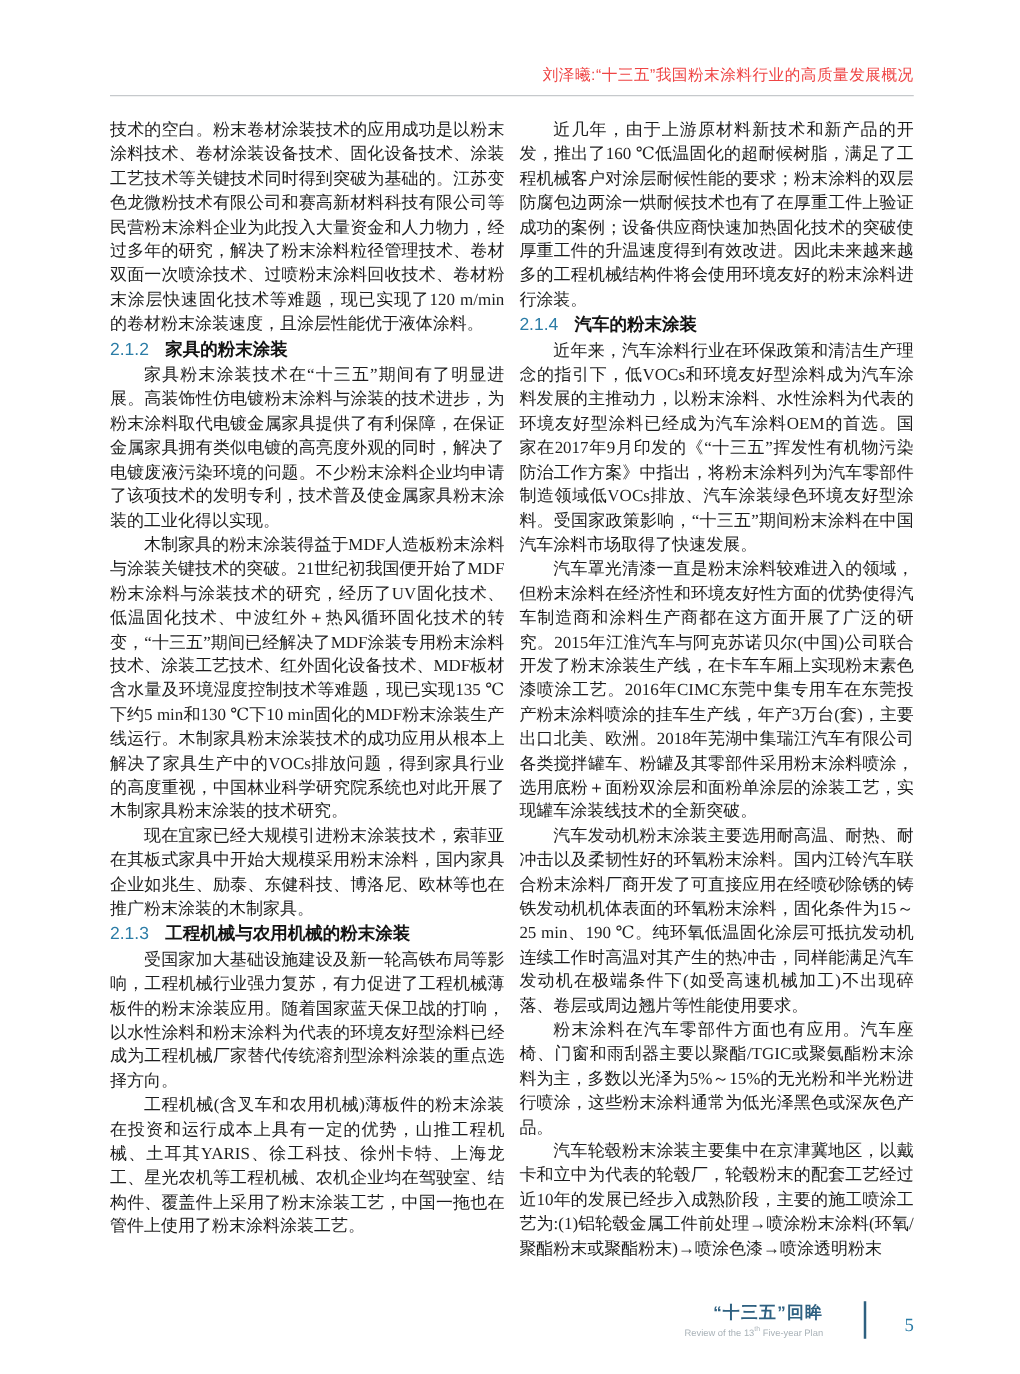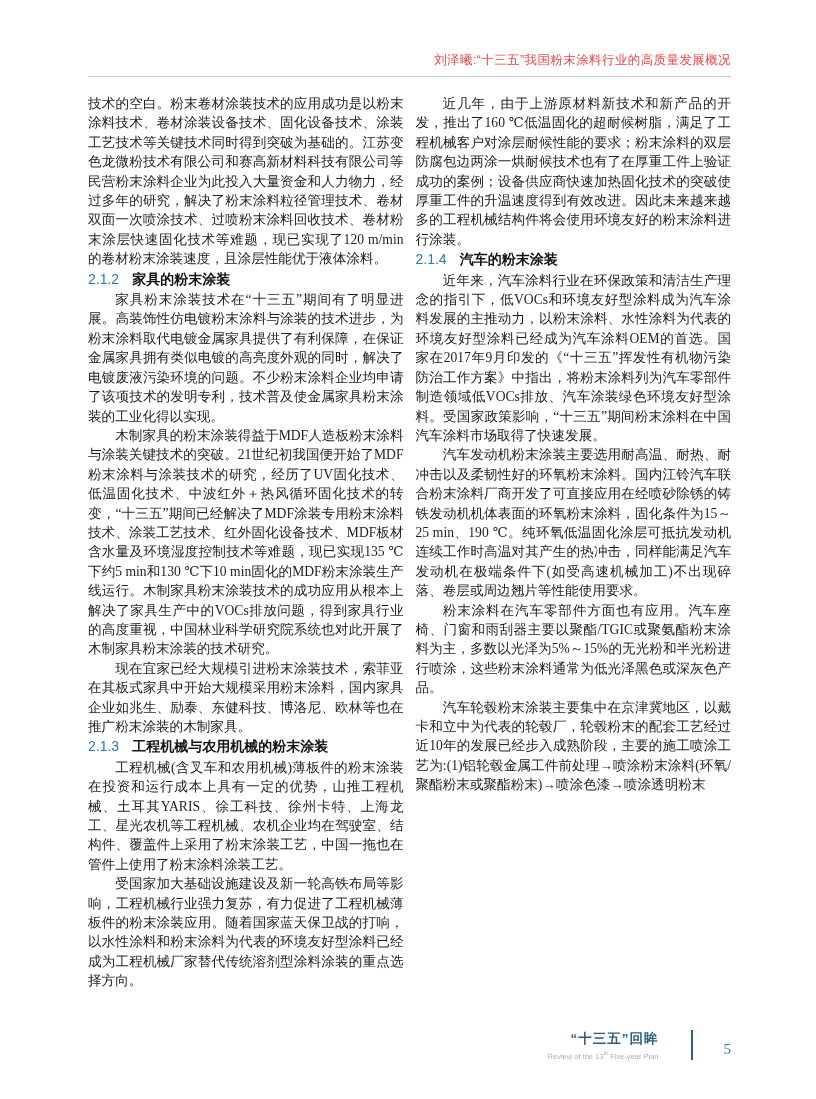--- a/index.html
+++ b/index.html
@@ -26,21 +26,21 @@
     color:#1d1d1d;text-indent:2em;letter-spacing:0;
   }
   .para.no-indent{text-indent:0;}
   .sec-heading{
     margin:1px 0 1px;font-size:14px;line-height:19.4px;font-weight:bold;
     font-family:"Liberation Sans","DejaVu Sans",sans-serif;color:#141414;
   }
   .sec-num{color:var(--accent,#2b7ca6);margin-right:13px;font-weight:normal;}
 
   
-  .page-footer{position:absolute;right:85px;bottom:39px;display:flex;align-items:center;gap:24px;}
+  .page-footer{position:absolute;right:85px;bottom:28px;display:flex;align-items:center;gap:24px;}
   .footer-titles{text-align:right;margin-right:8px;}
   .footer-cn{
     font-size:13.5px;font-weight:bold;color:var(--footer-blue,#2e6080);
     font-family:"Liberation Sans","DejaVu Sans",sans-serif;letter-spacing:1px;
   }
   .footer-en{
     font-size:7.5px;color:#a9b2b8;margin-top:2px;
     font-family:"Liberation Sans","DejaVu Sans",sans-serif;
   }
   .footer-en sup{font-size:5.5px;}
@@ -61,27 +61,28 @@
   </header>
 
   <main class="columns">
     <section class="col" id="col-left">
         <p class="para no-indent">技术的空白。粉末卷材涂装技术的应用成功是以粉末涂料技术、卷材涂装设备技术、固化设备技术、涂装工艺技术等关键技术同时得到突破为基础的。江苏变色龙微粉技术有限公司和赛高新材料科技有限公司等民营粉末涂料企业为此投入大量资金和人力物力，经过多年的研究，解决了粉末涂料粒径管理技术、卷材双面一次喷涂技术、过喷粉末涂料回收技术、卷材粉末涂层快速固化技术等难题，现已实现了120 m/min的卷材粉末涂装速度，且涂层性能优于液体涂料。</p>
         <h3 class="sec-heading"><span class="sec-num">2.1.2</span><span class="sec-title">家具的粉末涂装</span></h3>
         <p class="para">家具粉末涂装技术在“十三五”期间有了明显进展。高装饰性仿电镀粉末涂料与涂装的技术进步，为粉末涂料取代电镀金属家具提供了有利保障，在保证金属家具拥有类似电镀的高亮度外观的同时，解决了电镀废液污染环境的问题。不少粉末涂料企业均申请了该项技术的发明专利，技术普及使金属家具粉末涂装的工业化得以实现。</p>
         <p class="para">木制家具的粉末涂装得益于MDF人造板粉末涂料与涂装关键技术的突破。21世纪初我国便开始了MDF粉末涂料与涂装技术的研究，经历了UV固化技术、低温固化技术、中波红外＋热风循环固化技术的转变，“十三五”期间已经解决了MDF涂装专用粉末涂料技术、涂装工艺技术、红外固化设备技术、MDF板材含水量及环境湿度控制技术等难题，现已实现135 ℃下约5 min和130 ℃下10 min固化的MDF粉末涂装生产线运行。木制家具粉末涂装技术的成功应用从根本上解决了家具生产中的VOCs排放问题，得到家具行业的高度重视，中国林业科学研究院系统也对此开展了木制家具粉末涂装的技术研究。</p>
         <p class="para">现在宜家已经大规模引进粉末涂装技术，索菲亚在其板式家具中开始大规模采用粉末涂料，国内家具企业如兆生、励泰、东健科技、博洛尼、欧林等也在推广粉末涂装的木制家具。</p>
         <h3 class="sec-heading"><span class="sec-num">2.1.3</span><span class="sec-title">工程机械与农用机械的粉末涂装</span></h3>
+        <p class="para">受国家加大基础设施建设及新一轮高铁布局等影响，工程机械行业强力复苏，有力促进了工程机械薄板件的粉末涂装应用。随着国家蓝天保卫战的打响，以水性涂料和粉末涂料为代表的环境友好型涂料已经成为工程机械厂家替代传统溶剂型涂料涂装的重点选择方向。</p>
         <p class="para">工程机械(含叉车和农用机械)薄板件的粉末涂装在投资和运行成本上具有一定的优势，山推工程机械、土耳其YARIS、徐工科技、徐州卡特、上海龙工、星光农机等工程机械、农机企业均在驾驶室、结构件、覆盖件上采用了粉末涂装工艺，中国一拖也在管件上使用了粉末涂料涂装工艺。</p>
-        <p class="para">受国家加大基础设施建设及新一轮高铁布局等影响，工程机械行业强力复苏，有力促进了工程机械薄板件的粉末涂装应用。随着国家蓝天保卫战的打响，以水性涂料和粉末涂料为代表的环境友好型涂料已经成为工程机械厂家替代传统溶剂型涂料涂装的重点选择方向。</p>
       </section>
     <section class="col" id="col-right">
         <p class="para">近几年，由于上游原材料新技术和新产品的开发，推出了160 ℃低温固化的超耐候树脂，满足了工程机械客户对涂层耐候性能的要求；粉末涂料的双层防腐包边两涂一烘耐候技术也有了在厚重工件上验证成功的案例；设备供应商快速加热固化技术的突破使厚重工件的升温速度得到有效改进。因此未来越来越多的工程机械结构件将会使用环境友好的粉末涂料进行涂装。</p>
         <h3 class="sec-heading"><span class="sec-num">2.1.4</span><span class="sec-title">汽车的粉末涂装</span></h3>
         <p class="para">近年来，汽车涂料行业在环保政策和清洁生产理念的指引下，低VOCs和环境友好型涂料成为汽车涂料发展的主推动力，以粉末涂料、水性涂料为代表的环境友好型涂料已经成为汽车涂料OEM的首选。国家在2017年9月印发的《“十三五”挥发性有机物污染防治工作方案》中指出，将粉末涂料列为汽车零部件制造领域低VOCs排放、汽车涂装绿色环境友好型涂料。受国家政策影响，“十三五”期间粉末涂料在中国汽车涂料市场取得了快速发展。</p>
+        <p class="para">汽车罩光清漆一直是粉末涂料较难进入的领域，但粉末涂料在经济性和环境友好性方面的优势使得汽车制造商和涂料生产商都在这方面开展了广泛的研究。2015年江淮汽车与阿克苏诺贝尔(中国)公司联合开发了粉末涂装生产线，在卡车车厢上实现粉末素色漆喷涂工艺。2016年CIMC东莞中集专用车在东莞投产粉末涂料喷涂的挂车生产线，年产3万台(套)，主要出口北美、欧洲。2018年芜湖中集瑞江汽车有限公司各类搅拌罐车、粉罐及其零部件采用粉末涂料喷涂，选用底粉＋面粉双涂层和面粉单涂层的涂装工艺，实现罐车涂装线技术的全新突破。</p>
         <p class="para">汽车发动机粉末涂装主要选用耐高温、耐热、耐冲击以及柔韧性好的环氧粉末涂料。国内江铃汽车联合粉末涂料厂商开发了可直接应用在经喷砂除锈的铸铁发动机机体表面的环氧粉末涂料，固化条件为15～25 min、190 ℃。纯环氧低温固化涂层可抵抗发动机连续工作时高温对其产生的热冲击，同样能满足汽车发动机在极端条件下(如受高速机械加工)不出现碎落、卷层或周边翘片等性能使用要求。</p>
         <p class="para">粉末涂料在汽车零部件方面也有应用。汽车座椅、门窗和雨刮器主要以聚酯/TGIC或聚氨酯粉末涂料为主，多数以光泽为5%～15%的无光粉和半光粉进行喷涂，这些粉末涂料通常为低光泽黑色或深灰色产品。</p>
         <p class="para">汽车轮毂粉末涂装主要集中在京津冀地区，以戴卡和立中为代表的轮毂厂，轮毂粉末的配套工艺经过近10年的发展已经步入成熟阶段，主要的施工喷涂工艺为:(1)铝轮毂金属工件前处理→喷涂粉末涂料(环氧/聚酯粉末或聚酯粉末)→喷涂色漆→喷涂透明粉末</p>
       </section>
   </main>
 
   <footer class="page-footer">
     <div class="footer-titles">
       <div class="footer-cn">“十三五”回眸</div>
       <div class="footer-en"><span>Review of the 13</span><sup>th</sup><span> Five-year Plan</span></div>

